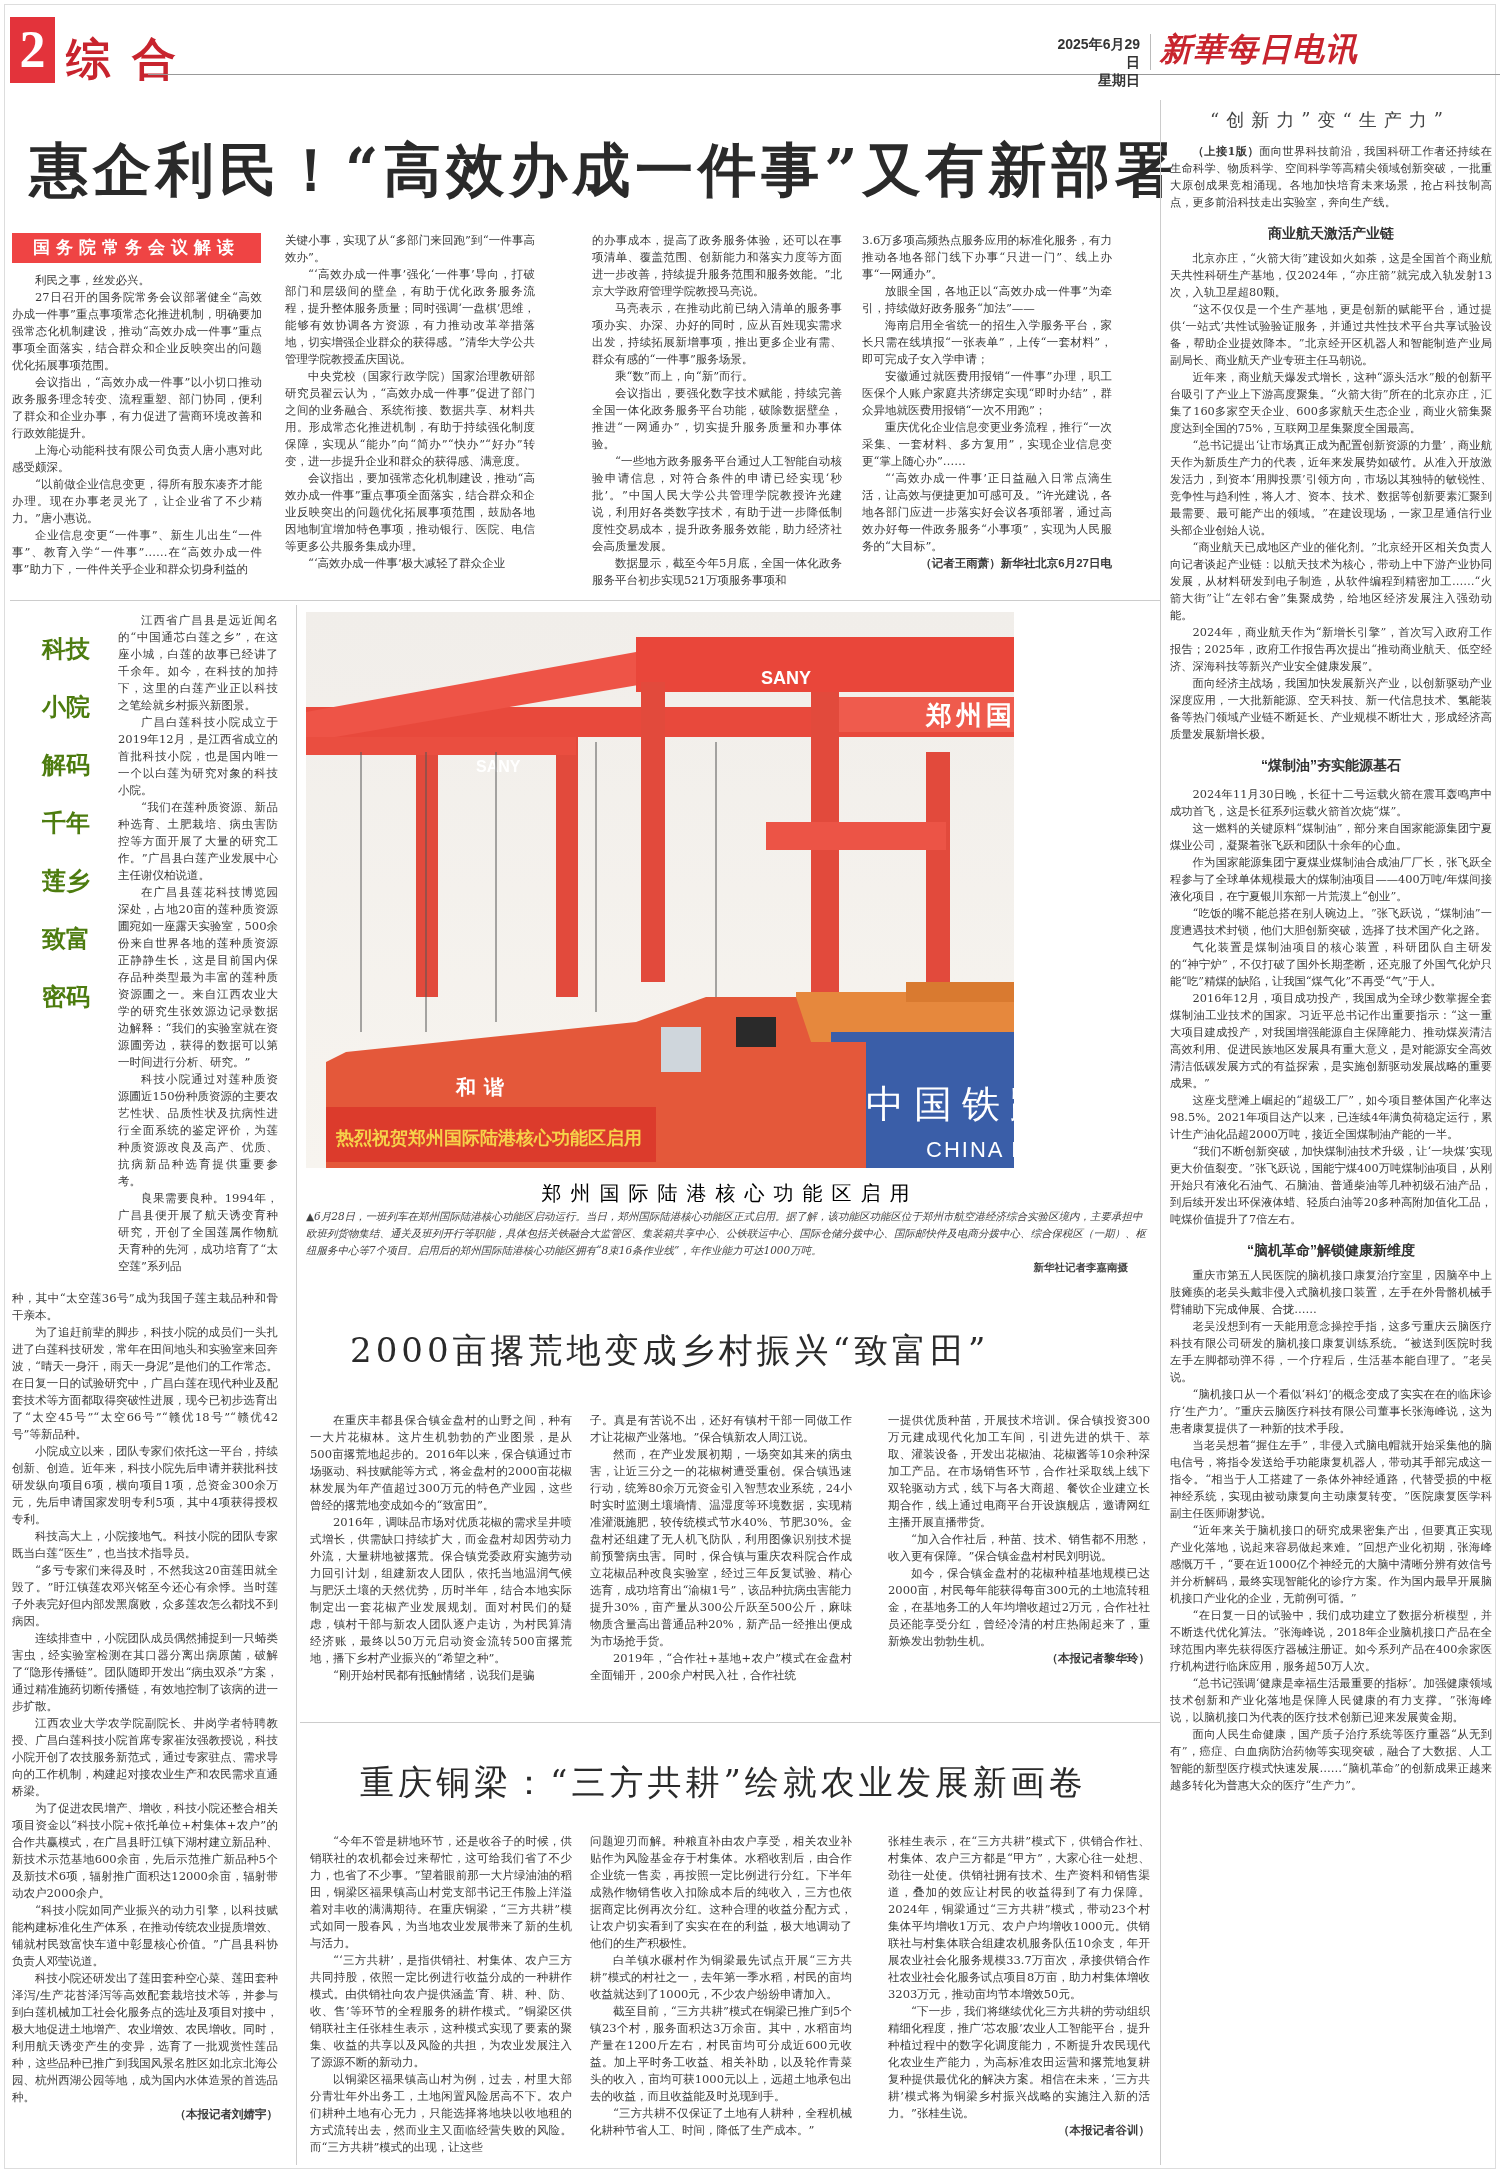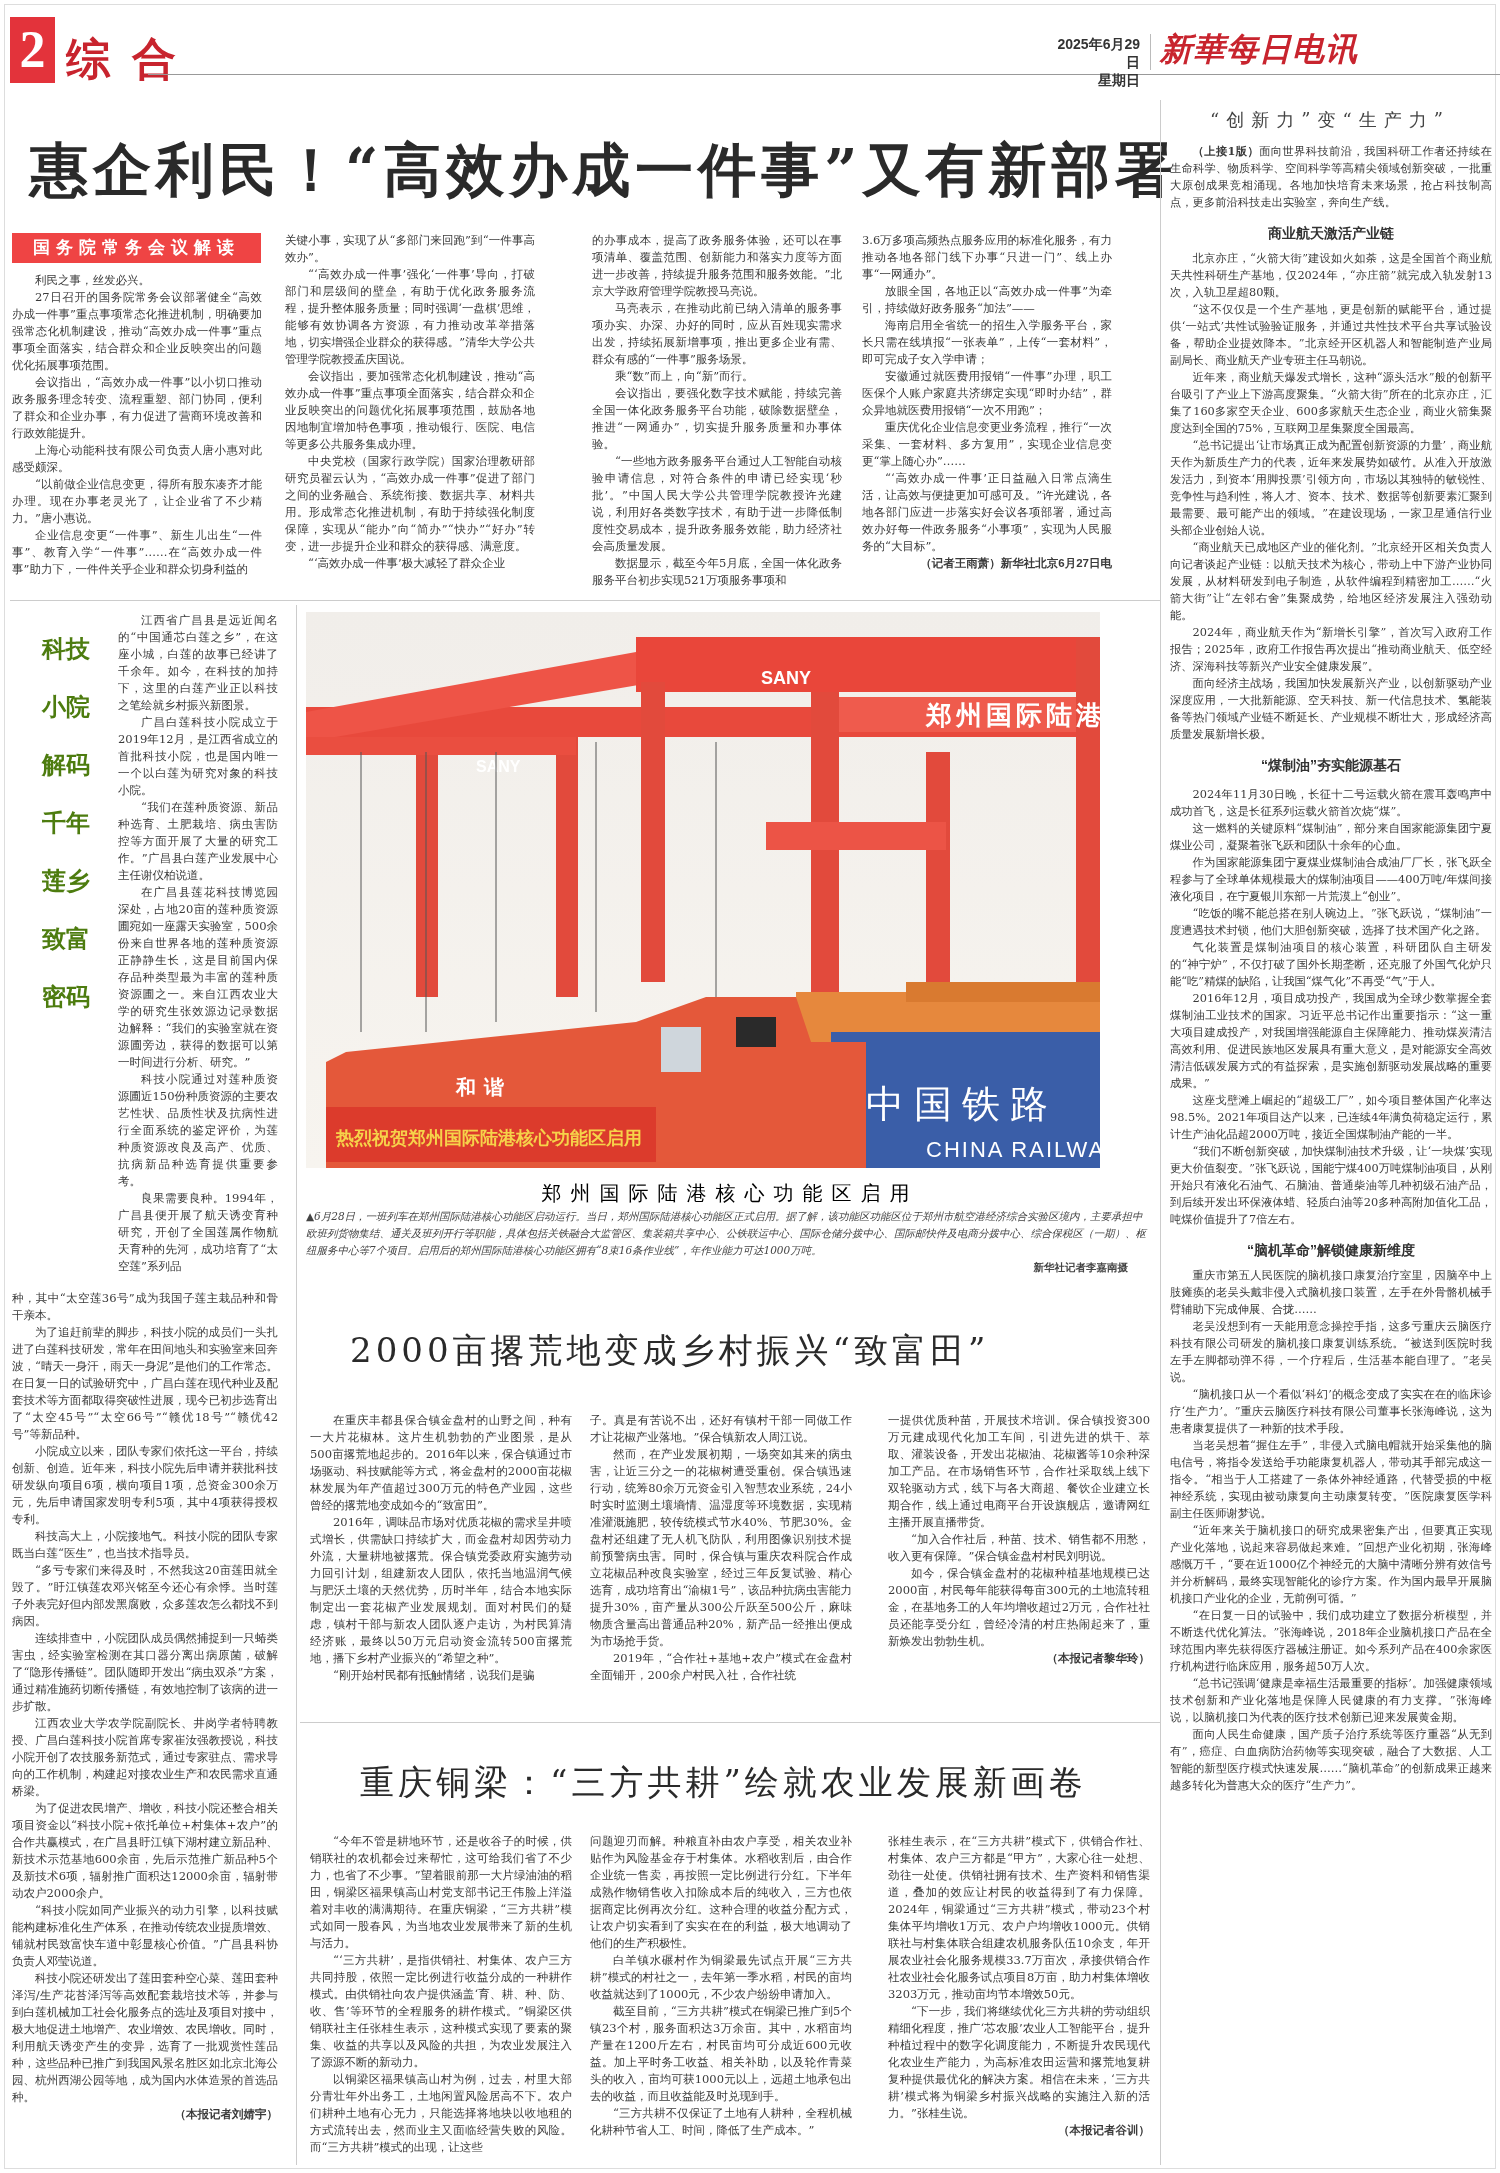--- a/index.html
+++ b/index.html
@@ -13,21 +13,21 @@
 .hdr-vbar{left:1150px;top:34px;width:1px;height:36px;background:#bbb}
 .hdr-brand{left:1160px;top:28px;font-size:32px;color:#c8242e;font-weight:bold;font-style:italic;letter-spacing:1px;font-family:"DejaVu Serif",serif}
 .headline{font-weight:bold;color:#2a2a2a;letter-spacing:6px;white-space:nowrap}
 .h-main{left:30px;top:135px;font-size:58px;line-height:70px;letter-spacing:5px}
 .col{position:absolute;font-size:11.5px;line-height:17px;text-align:justify;color:#3a3a3a;font-family:"DejaVu Serif","Liberation Serif",serif}
 .col p{text-indent:2em}
 .col p.noindent{text-indent:0}
 .byline{text-align:right;font-weight:bold;font-family:"Liberation Sans",sans-serif}
 .blue-box{left:12px;top:233px;width:249px;height:30px;background:#ef4444;color:#fff;font-family:"Liberation Sans",sans-serif;font-weight:bold;font-size:17px;letter-spacing:6px;text-align:center;line-height:30px}
 .vtitle{left:40px;top:620px;width:50px;font-size:24px;font-weight:bold;color:#4d7c0f;line-height:58px;text-align:right;word-break:break-all}
-.photo{left:306px;top:612px;width:794px;height:556px;overflow:hidden;background:#ec4899}
+.photo{left:306px;top:612px;width:708px;height:556px;overflow:hidden;background:#ec4899}
 .caption-title{left:300px;top:1180px;width:860px;text-align:center;font-size:20px;letter-spacing:9px;color:#000000}
 .caption{left:306px;top:1208px;width:842px;font-size:10.5px;line-height:17px;color:#444;font-style:italic}
 .h2{font-size:34px;line-height:40px;letter-spacing:4px;font-weight:normal;color:#2a2a2a}
 .right-sub{font-family:"Liberation Sans",sans-serif;font-weight:bold;font-size:14px;text-align:center;color:#333}
 .right-top{left:1170px;top:108px;width:320px;text-align:center;font-size:18px;letter-spacing:7px;color:#444}
 .vline{position:absolute;width:1px;background:#ccc}
 .hline{position:absolute;height:1px;background:#ccc}
 </style>
 </head>
 <body>
@@ -51,22 +51,22 @@
   <p>利民之事，丝发必兴。</p>
   <p>27日召开的国务院常务会议部署健全“高效办成一件事”重点事项常态化推进机制，明确要加强常态化机制建设，推动“高效办成一件事”重点事项全面落实，结合群众和企业反映突出的问题优化拓展事项范围。</p>
   <p>会议指出，“高效办成一件事”以小切口推动政务服务理念转变、流程重塑、部门协同，便利了群众和企业办事，有力促进了营商环境改善和行政效能提升。</p>
   <p>上海心动能科技有限公司负责人唐小惠对此感受颇深。</p>
   <p>“以前做企业信息变更，得所有股东凑齐才能办理。现在办事老灵光了，让企业省了不少精力。”唐小惠说。</p>
   <p>企业信息变更“一件事”、新生儿出生“一件事”、教育入学“一件事”……在“高效办成一件事”助力下，一件件关乎企业和群众切身利益的</p>
 </div>
 <div class="col" style="left:285px;top:232px;width:250px">
   <p class="noindent">关键小事，实现了从“多部门来回跑”到“一件事高效办”。</p>
   <p>“‘高效办成一件事’强化‘一件事’导向，打破部门和层级间的壁垒，有助于优化政务服务流程，提升整体服务质量；同时强调‘一盘棋’思维，能够有效协调各方资源，有力推动改革举措落地，切实增强企业群众的获得感。”清华大学公共管理学院教授孟庆国说。</p>
+  <p>中央党校（国家行政学院）国家治理教研部研究员翟云认为，“高效办成一件事”促进了部门之间的业务融合、系统衔接、数据共享、材料共用。形成常态化推进机制，有助于持续强化制度保障，实现从“能办”向“简办”“快办”“好办”转变，进一步提升企业和群众的获得感、满意度。</p>
   <p>会议指出，要加强常态化机制建设，推动“高效办成一件事”重点事项全面落实，结合群众和企业反映突出的问题优化拓展事项范围，鼓励各地因地制宜增加特色事项，推动银行、医院、电信等更多公共服务集成办理。</p>
-  <p>中央党校（国家行政学院）国家治理教研部研究员翟云认为，“高效办成一件事”促进了部门之间的业务融合、系统衔接、数据共享、材料共用。形成常态化推进机制，有助于持续强化制度保障，实现从“能办”向“简办”“快办”“好办”转变，进一步提升企业和群众的获得感、满意度。</p>
   <p>“‘高效办成一件事’极大减轻了群众企业</p>
 </div>
 <div class="col" style="left:592px;top:232px;width:250px">
   <p class="noindent">的办事成本，提高了政务服务体验，还可以在事项清单、覆盖范围、创新能力和落实力度等方面进一步改善，持续提升服务范围和服务效能。”北京大学政府管理学院教授马亮说。</p>
   <p>马亮表示，在推动此前已纳入清单的服务事项办实、办深、办好的同时，应从百姓现实需求出发，持续拓展新增事项，推出更多企业有需、群众有感的“一件事”服务场景。</p>
   <p>乘“数”而上，向“新”而行。</p>
   <p>会议指出，要强化数字技术赋能，持续完善全国一体化政务服务平台功能，破除数据壁垒，推进“一网通办”，切实提升服务质量和办事体验。</p>
   <p>“一些地方政务服务平台通过人工智能自动核验申请信息，对符合条件的申请已经实现‘秒批’。”中国人民大学公共管理学院教授许光建说，利用好各类数字技术，有助于进一步降低制度性交易成本，提升政务服务效能，助力经济社会高质量发展。</p>
   <p>数据显示，截至今年5月底，全国一体化政务服务平台初步实现521万项服务事项和</p>
 </div>

